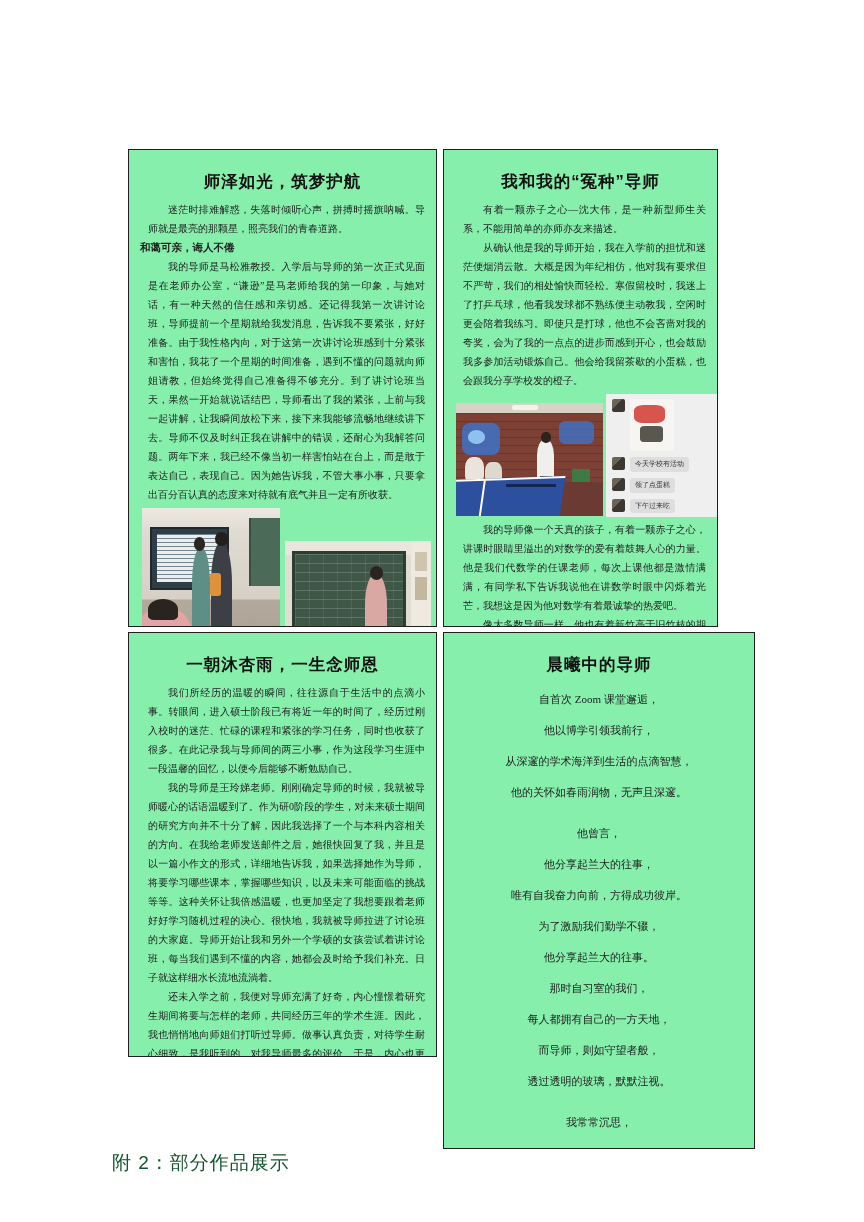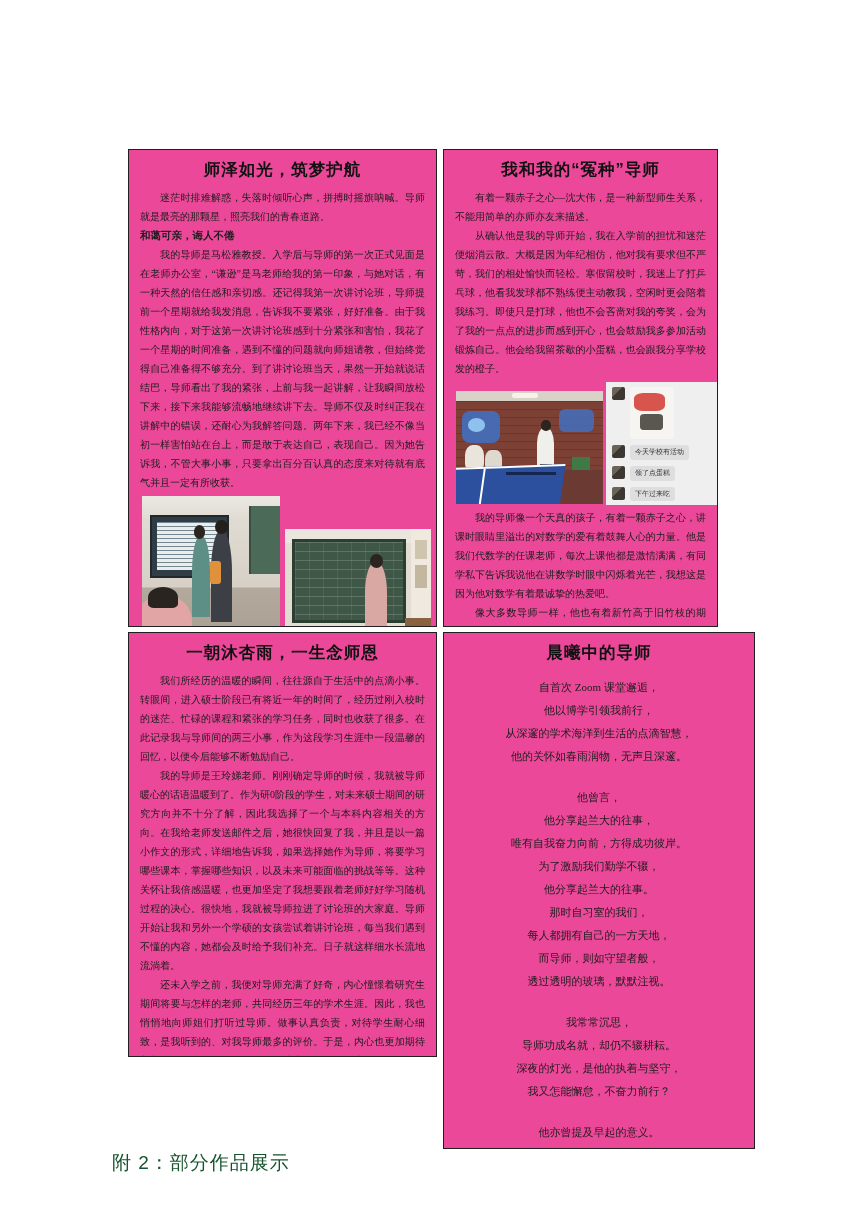--- a/index.html
+++ b/index.html
@@ -1,27 +1,27 @@
 <!DOCTYPE html>
 <html><head>
 <meta charset="utf-8">
 <style>
   html,body{margin:0;padding:0;background:#ffffff;}
   .page{position:relative;width:864px;height:1222px;background:#fff;overflow:hidden;
         font-family:"Liberation Serif","DejaVu Serif",serif;color:#1c1c1c;}
-  .cell{position:absolute;box-sizing:border-box;border:1.6px solid #1f1f1f;background:#ec4899;
-        padding:0 11px;overflow:hidden;}
+  .cell{position:absolute;box-sizing:border-box;border:1.6px solid #1f1f1f;background:#86efac;
+        padding:12px 11px;overflow:hidden;}
   #cell-tl{left:128px;top:149px;width:309px;height:478px;}
   #cell-tr{left:443px;top:149px;width:275px;height:478px;}
   #cell-bl{left:128px;top:632px;width:309px;height:425px;}
   #cell-br{left:443px;top:632px;width:312px;height:517px;}
   .essay-title{margin:9px 0 7px 0;text-align:center;font-family:"Liberation Sans","DejaVu Sans",sans-serif;
         font-size:16.5px;font-weight:700;letter-spacing:1px;color:#111;}
   p.body{margin:0;font-size:10px;line-height:19px;text-align:justify;}
-  p.indent{text-indent:20px;}
+  p.indent{text-indent:20px;margin-left:8px;}
   p.subhead{font-weight:700;font-family:"Liberation Sans","DejaVu Sans",sans-serif;font-size:10.5px;}
   
   .photos-tl{position:relative;height:150px;margin-top:3px;}
   .photos-tr{position:relative;height:124px;margin:4px 0 2px 0;}
   .photo{position:absolute;overflow:hidden;}
   
   #ph-classroom{left:2px;bottom:2px;width:138px;height:147px;
       background:linear-gradient(180deg,#ece9e2 0%,#e0dbd2 16%,#d6d0c6 62%,#b3aa9d 62.5%,#a89f92 100%);}
   #ph-classroom .screen{position:absolute;left:6%;top:13%;width:54%;height:40%;background:#2f3e46;border:2px solid #20282c;}
   #ph-classroom .doc{position:absolute;left:7%;top:8%;right:7%;bottom:10%;background:#e9edee;
@@ -70,21 +70,21 @@
       font-family:"Liberation Sans","DejaVu Sans",sans-serif;}
   .chat-row{display:flex;align-items:flex-start;margin-bottom:6px;}
   .avatar{width:13px;height:13px;flex:0 0 13px;border-radius:2px;margin-right:5px;
       background:linear-gradient(135deg,#6a6458 0 40%,#3c3831 40% 100%);}
   .chat-image{width:44px;height:52px;background:#f7f5f2;border-radius:3px;position:relative;overflow:hidden;}
   .chat-image .blob1{position:absolute;left:10%;top:12%;width:70%;height:34%;background:#d8554e;border-radius:30%;}
   .chat-image .blob2{position:absolute;left:22%;top:52%;width:52%;height:30%;background:#5a5750;border-radius:20%;}
   .bubble{background:#dedede;border-radius:3px;padding:3px 5px;font-size:7px;line-height:1.25;color:#333;}
   
   .poem{margin-top:12px;text-align:center;}
-  .poem p{margin:0;font-size:11px;line-height:23px;}
+  .poem p{margin:8px;font-size:11px;line-height:23px;}
   .stanza{margin-bottom:18px;}
   .stanza:last-child{margin-bottom:0;}
   
   .caption{position:absolute;left:112px;top:1150px;font-family:"Liberation Sans","DejaVu Sans",sans-serif;
       font-size:19px;font-weight:500;color:#14532d;letter-spacing:1px;}
 </style>
 </head>
 <body>
 
 <div class="page">

